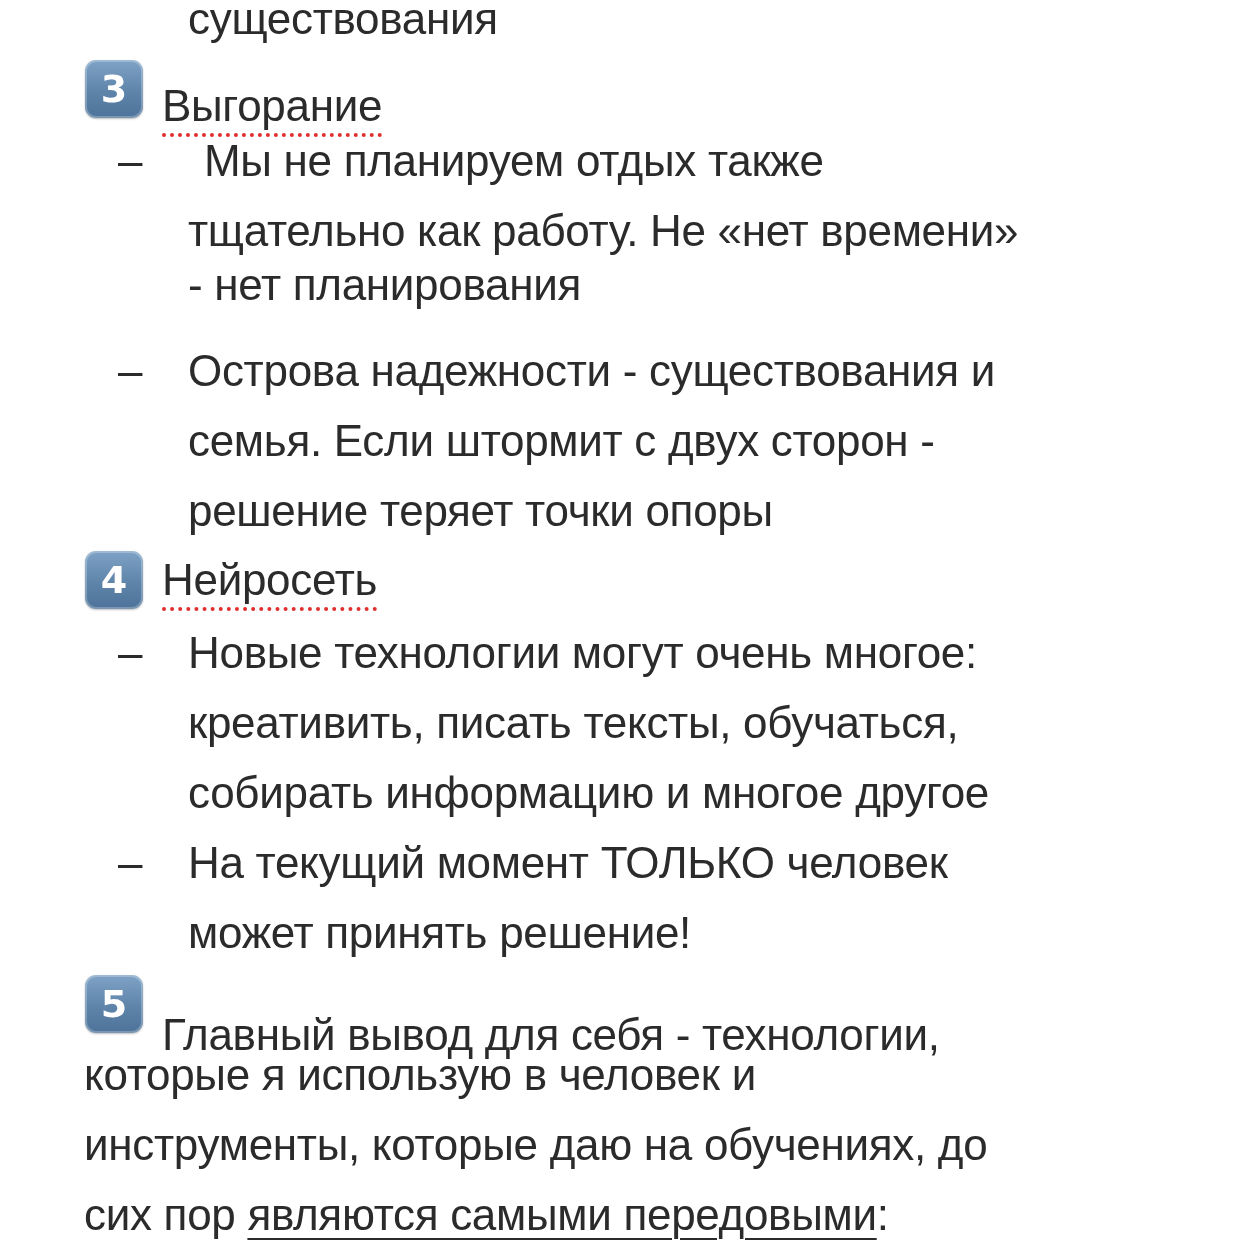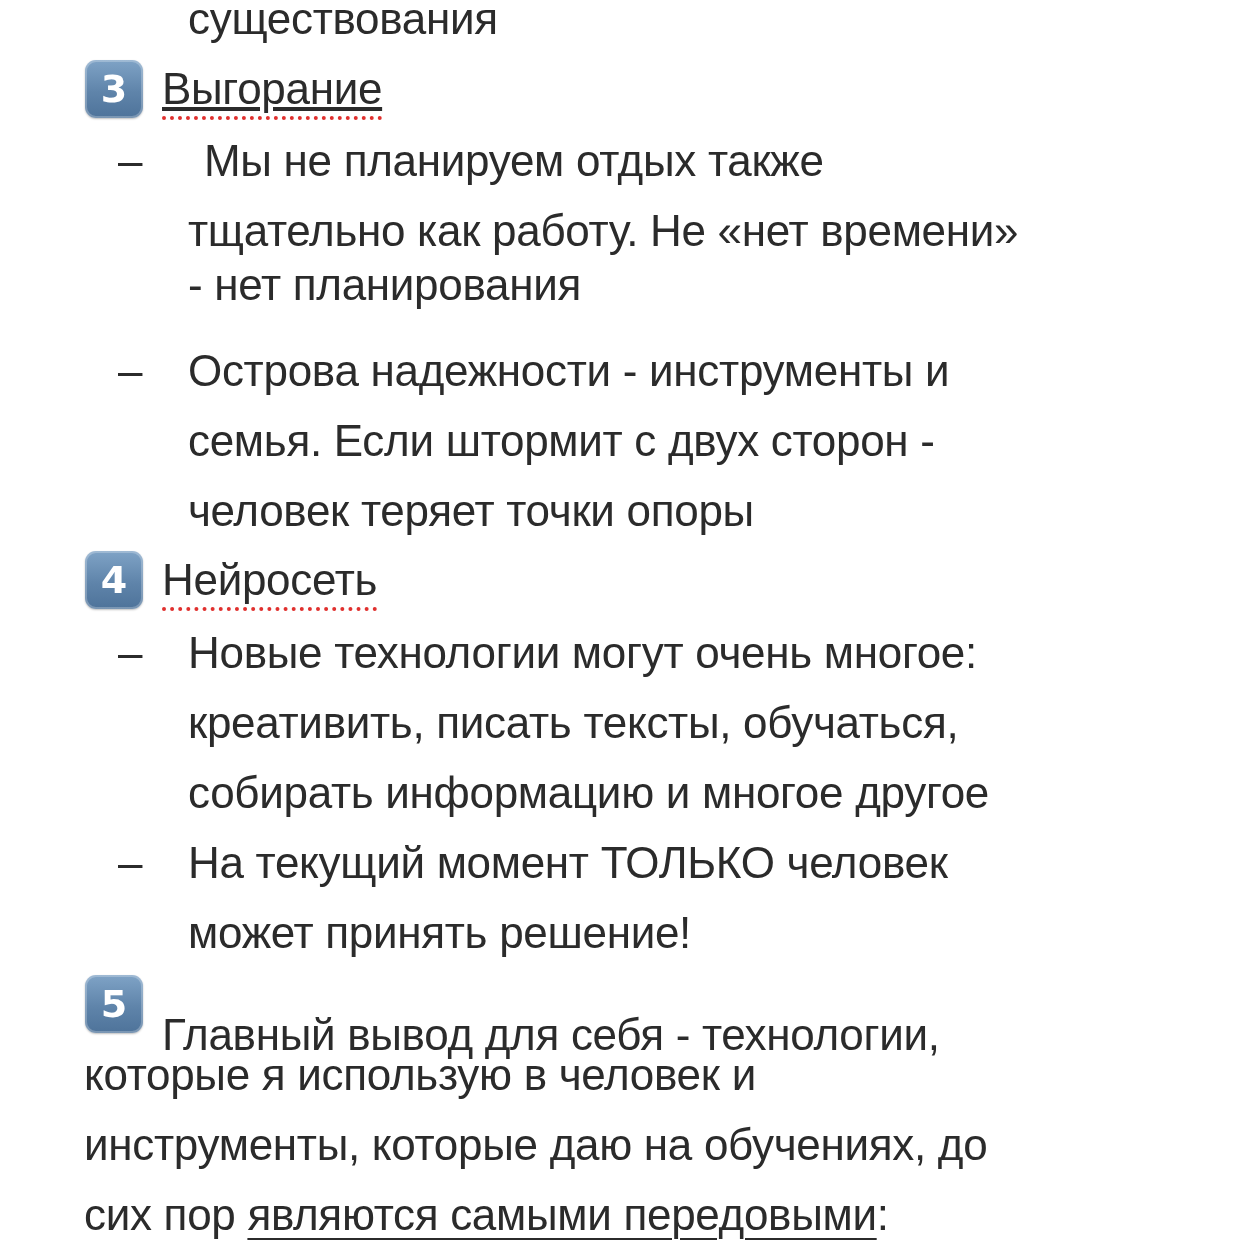--- a/index.html
+++ b/index.html
@@ -45,33 +45,33 @@
   }
 </style>
 </head>
 <body>
 
 <div>
 
   <div class="line" style="left:188px; top:-16px;">существования</div>
 
   <div class="keycap" style="left:85px; top:60px;">3</div>
-  <div class="line" style="left:162px; top:54px;text-decoration:underline;">
+  <div class="line" style="left:162px; top:71px;">
     <span class="spell">Выгорание</span>
   </div>
 
   <div class="dash" style="left:118px; top:126px;">–</div>
   <div class="line" style="left:204px; top:126px;">Мы не планируем отдых также</div>
   <div class="line" style="left:188px; top:196px;">тщательно как работу. Не «нет времени»</div>
   <div class="line" style="left:188px; top:250px;">- нет планирования</div>
 
   <div class="dash" style="left:118px; top:336px;">–</div>
-  <div class="line" style="left:188px; top:336px;">Острова надежности - инструменты и</div>
+  <div class="line" style="left:188px; top:336px;">Острова надежности - существования и</div>
   <div class="line" style="left:188px; top:406px;">семья. Если штормит с двух сторон -</div>
-  <div class="line" style="left:188px; top:476px;">человек теряет точки опоры</div>
+  <div class="line" style="left:188px; top:476px;">решение теряет точки опоры</div>
 
   <div class="keycap" style="left:85px; top:551px;">4</div>
   <div class="line" style="left:162px; top:545px;">
     <span class="spell">Нейросеть</span>
   </div>
 
   <div class="dash" style="left:118px; top:618px;">–</div>
   <div class="line" style="left:188px; top:618px;">Новые технологии могут очень многое:</div>
   <div class="line" style="left:188px; top:688px;">креативить, писать тексты, обучаться,</div>
   <div class="line" style="left:188px; top:758px;">собирать информацию и многое другое</div>

